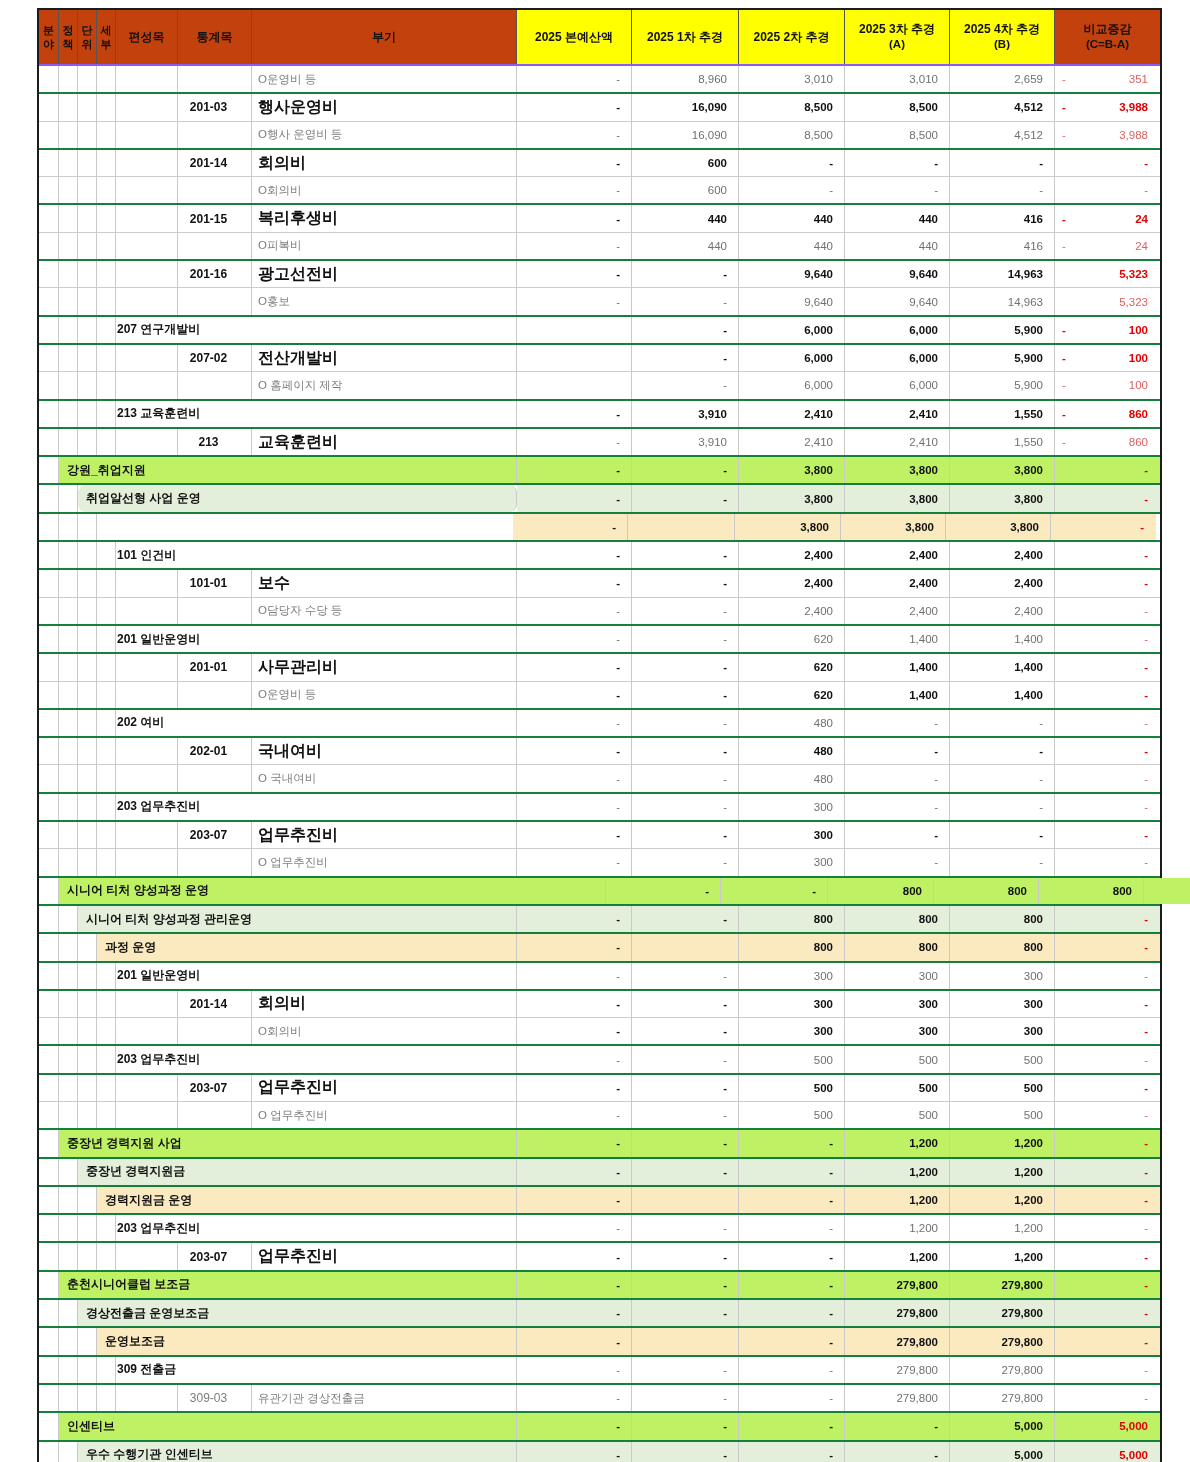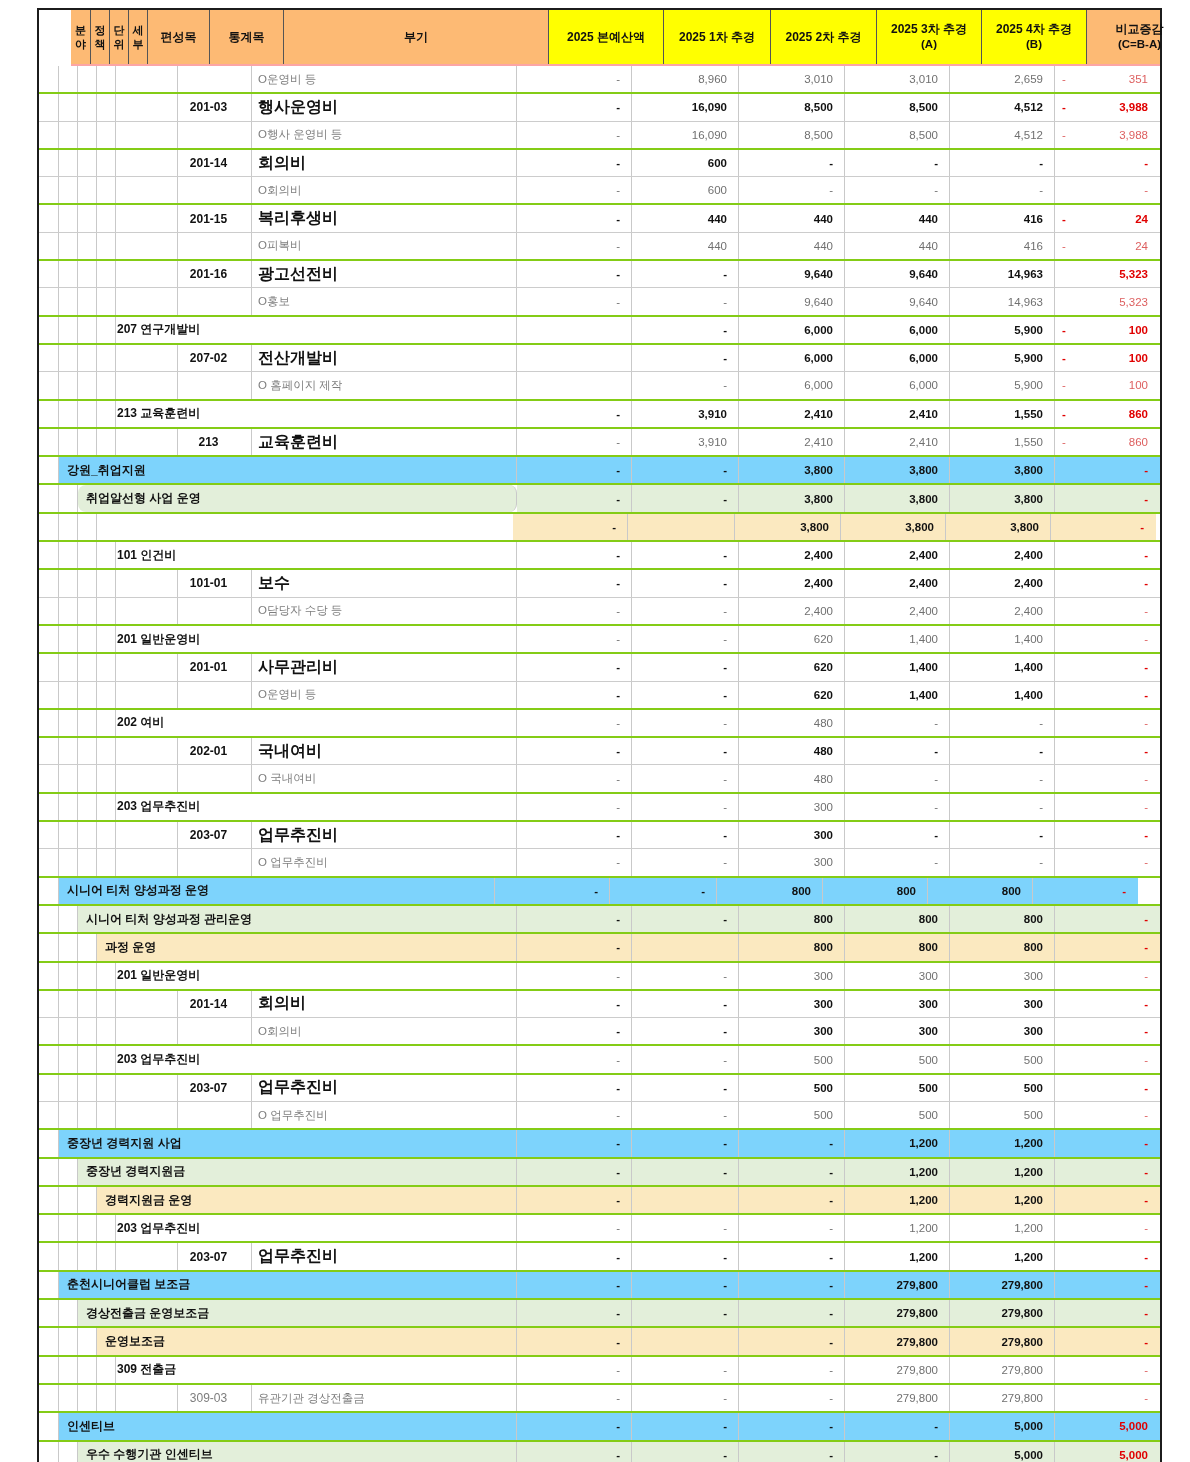--- a/index.html
+++ b/index.html
@@ -1,57 +1,57 @@
 <!DOCTYPE html>
 <html><head>
 <meta charset="utf-8">
 <style>
   html,body{margin:0;padding:0;background:#ffffff;}
   body{width:1190px;height:1462px;position:relative;
        font-family:"Liberation Sans","DejaVu Sans",sans-serif;color:#111;}
   .sheet{position:absolute;left:37px;top:8px;width:1121px;
          border:2px solid #1c1c1c;box-sizing:content-box;}
   
-  .thead{display:flex;height:54px;border-bottom:2px solid #fca5a5;background:#fdba74;margin-left:32px;}
+  .thead{display:flex;height:54px;border-bottom:2px solid #8b5cf6;background:#c2410c;}
   .th{box-sizing:border-box;flex-shrink:0;display:flex;flex-direction:column;
       justify-content:center;align-items:center;text-align:center;
       font-weight:700;font-size:12px;line-height:1.2;border-right:1px solid #555;}
   .th:last-child{border-right:none;}
   .th .l2{font-size:11.5px;margin-top:2px;}
   .hy{background:#ffff00;}
   .vhead{font-size:11px;line-height:1.3;word-break:break-all;padding:0 3px;}
   
   .n0{width:20px}.n1{width:19px}.n2{width:19px}.n3{width:19px}
   .cp{width:62px}.cs{width:74px}.cb{width:265px}
   .a0{width:115px}.a1{width:107px}.a2{width:106px}.a3{width:105px}.a4{width:105px}.a5{width:105px}
   
   .tbody{background:#fff;}
   .row{display:flex;height:26.3px;align-items:stretch;}
-  .bt-dark{border-top:2px solid #84cc16;}
+  .bt-dark{border-top:2px solid #15803d;}
   .bt-light{border-top:1px solid #cccccc;}
   .tbody .row:first-child{border-top:none;}
   .cell{box-sizing:border-box;flex-shrink:0;display:flex;align-items:center;
         border-right:1px solid #c9c9c9;font-size:11.5px;overflow:hidden;white-space:nowrap;}
   .cell:last-child{border-right:none;}
   .glabel{width:401px;font-weight:700;font-size:12px;padding-left:1px;color:#111;}
   .seclabel{font-weight:700;font-size:12px;padding-left:8px;color:#111;}
   .code{justify-content:center;padding-right:12px;font-weight:700;font-size:12px;color:#111;}
   .code.gray{font-weight:400;color:#7d7d7d;}
   .blabel{padding-left:6px;font-size:16px;}
   .blabel.bold{font-weight:700;color:#111;}
   .blabel.gray{font-weight:400;color:#7d7d7d;font-size:11.5px;}
   .num{justify-content:flex-end;padding-right:11px;}
   .vb{font-weight:700;color:#111;}
   .vl{font-weight:400;color:#707070;}
   .comp{position:relative;justify-content:flex-end;padding-right:12px;}
   .csign{position:absolute;left:7px;top:50%;transform:translateY(-50%);}
   .cb-b{color:#e00000;font-weight:700;}
   .cb-l{color:#dd5f5f;font-weight:400;}
   
-  .bg-gray{background:#7dd3fc;}
+  .bg-gray{background:#bef264;}
   .bg-green{background:#e3efda;}
   .bg-cream{background:#fbe9c0;}
 </style>
 </head>
 <body>
 
 <div class="sheet">
   <div class="thead">
     <div class="th n0 vhead">분야</div>
     <div class="th n1 vhead">정책</div>
@@ -576,21 +576,21 @@
         <div class="cell num a2 vl">300</div>
         <div class="cell num a3 vl">-</div>
         <div class="cell num a4 vl">-</div>
         <div class="cell comp a5 cb-l">
           <div class="csign"></div>
           <div class="cval">-</div>
         </div>
       </div>
       <div class="row bt-dark">
         <div class="cell n0"></div>
-        <div class="cell seclabel bg-gray" style="width: 436px;">시니어 티처 양성과정 운영</div>
+        <div class="cell seclabel bg-gray" style="width: 547px;">시니어 티처 양성과정 운영</div>
         <div class="cell num a0 vb bg-gray">-</div>
         <div class="cell num a1 vb bg-gray">-</div>
         <div class="cell num a2 vb bg-gray">800</div>
         <div class="cell num a3 vb bg-gray">800</div>
         <div class="cell num a4 vb bg-gray">800</div>
         <div class="cell comp a5 cb-b bg-gray">
           <div class="csign"></div>
           <div class="cval">-</div>
         </div>
       </div>

